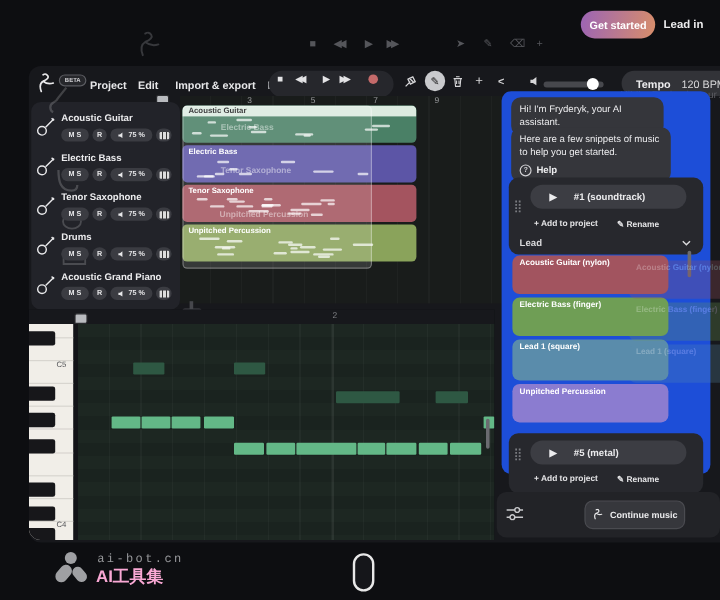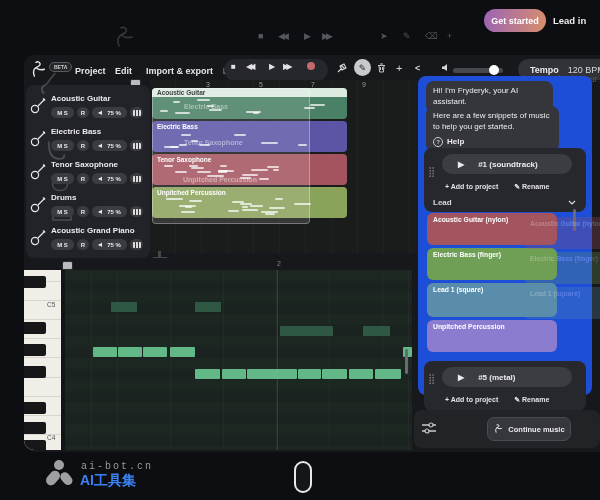--- a/index.html
+++ b/index.html
@@ -99,21 +99,21 @@
   .p2{background:var(--part_lead)}.p3{background:var(--part_perc)}
   .ghostpart{opacity:.26}
   .bottombar{left:390px;top:355px;width:186px;height:38px;background:#222327;border-radius:8px}
   .continue{position:absolute;left:73px;top:7px;width:82px;height:22px;background:#36373c;border:1px solid #4a4b50;
             border-radius:7px;display:flex;align-items:center;justify-content:center;gap:4px;
             font-size:7.5px;font-weight:bold}
 
   
   .wm-text1{left:81px;top:461px;font-size:10px;font-weight:normal;letter-spacing:2px;color:#97989b;
             font-family:"Liberation Mono",monospace}
-  .wm-text2{left:80px;top:472px;font-size:14px;font-weight:bold;color:#3b82f6}
+  .wm-text2{left:80px;top:472px;font-size:14px;font-weight:bold;color:#f9a8d4}
   .capsule{left:294px;top:461px;width:14px;height:28px;border:2px solid #e8e8e8;border-radius:9px;background:#15161a}
 </style>
 </head>
 <body>
 
 <div class="abs ghost-logo">
   <svg width="26" height="24" viewBox="0 0 26 24">
       <path d="M7 20 Q4 12 9 9 Q16 6 14 3 Q12 0 9 2 M9 9 Q14 13 20 11" fill="none" stroke="#6a6b70" stroke-width="1.6" stroke-linecap="round"></path>
     </svg>
 </div>

